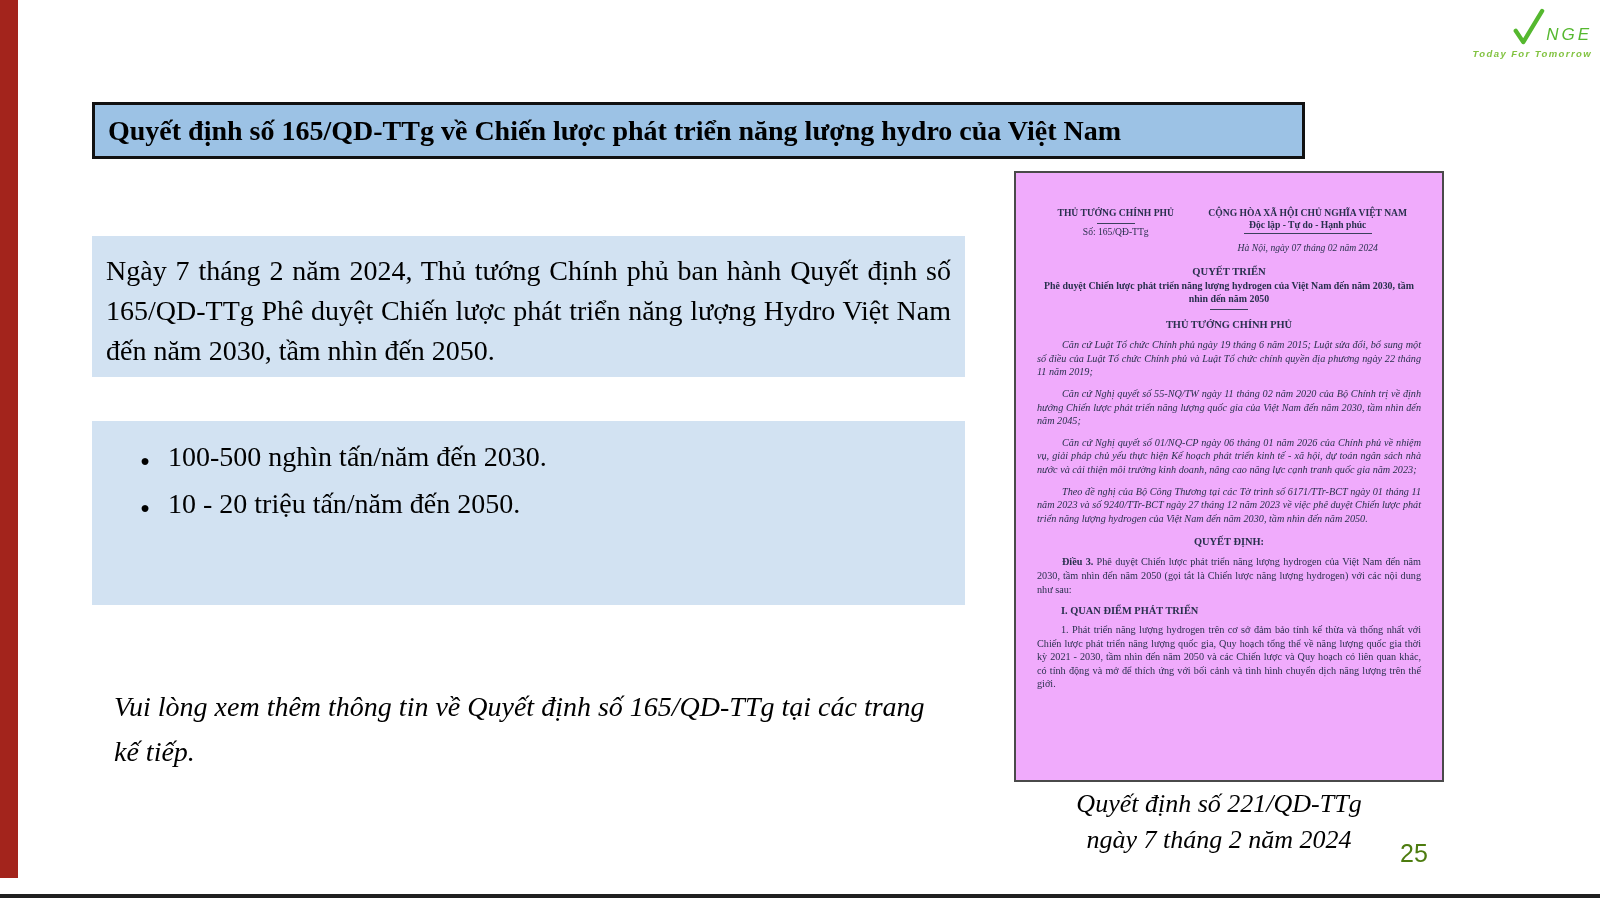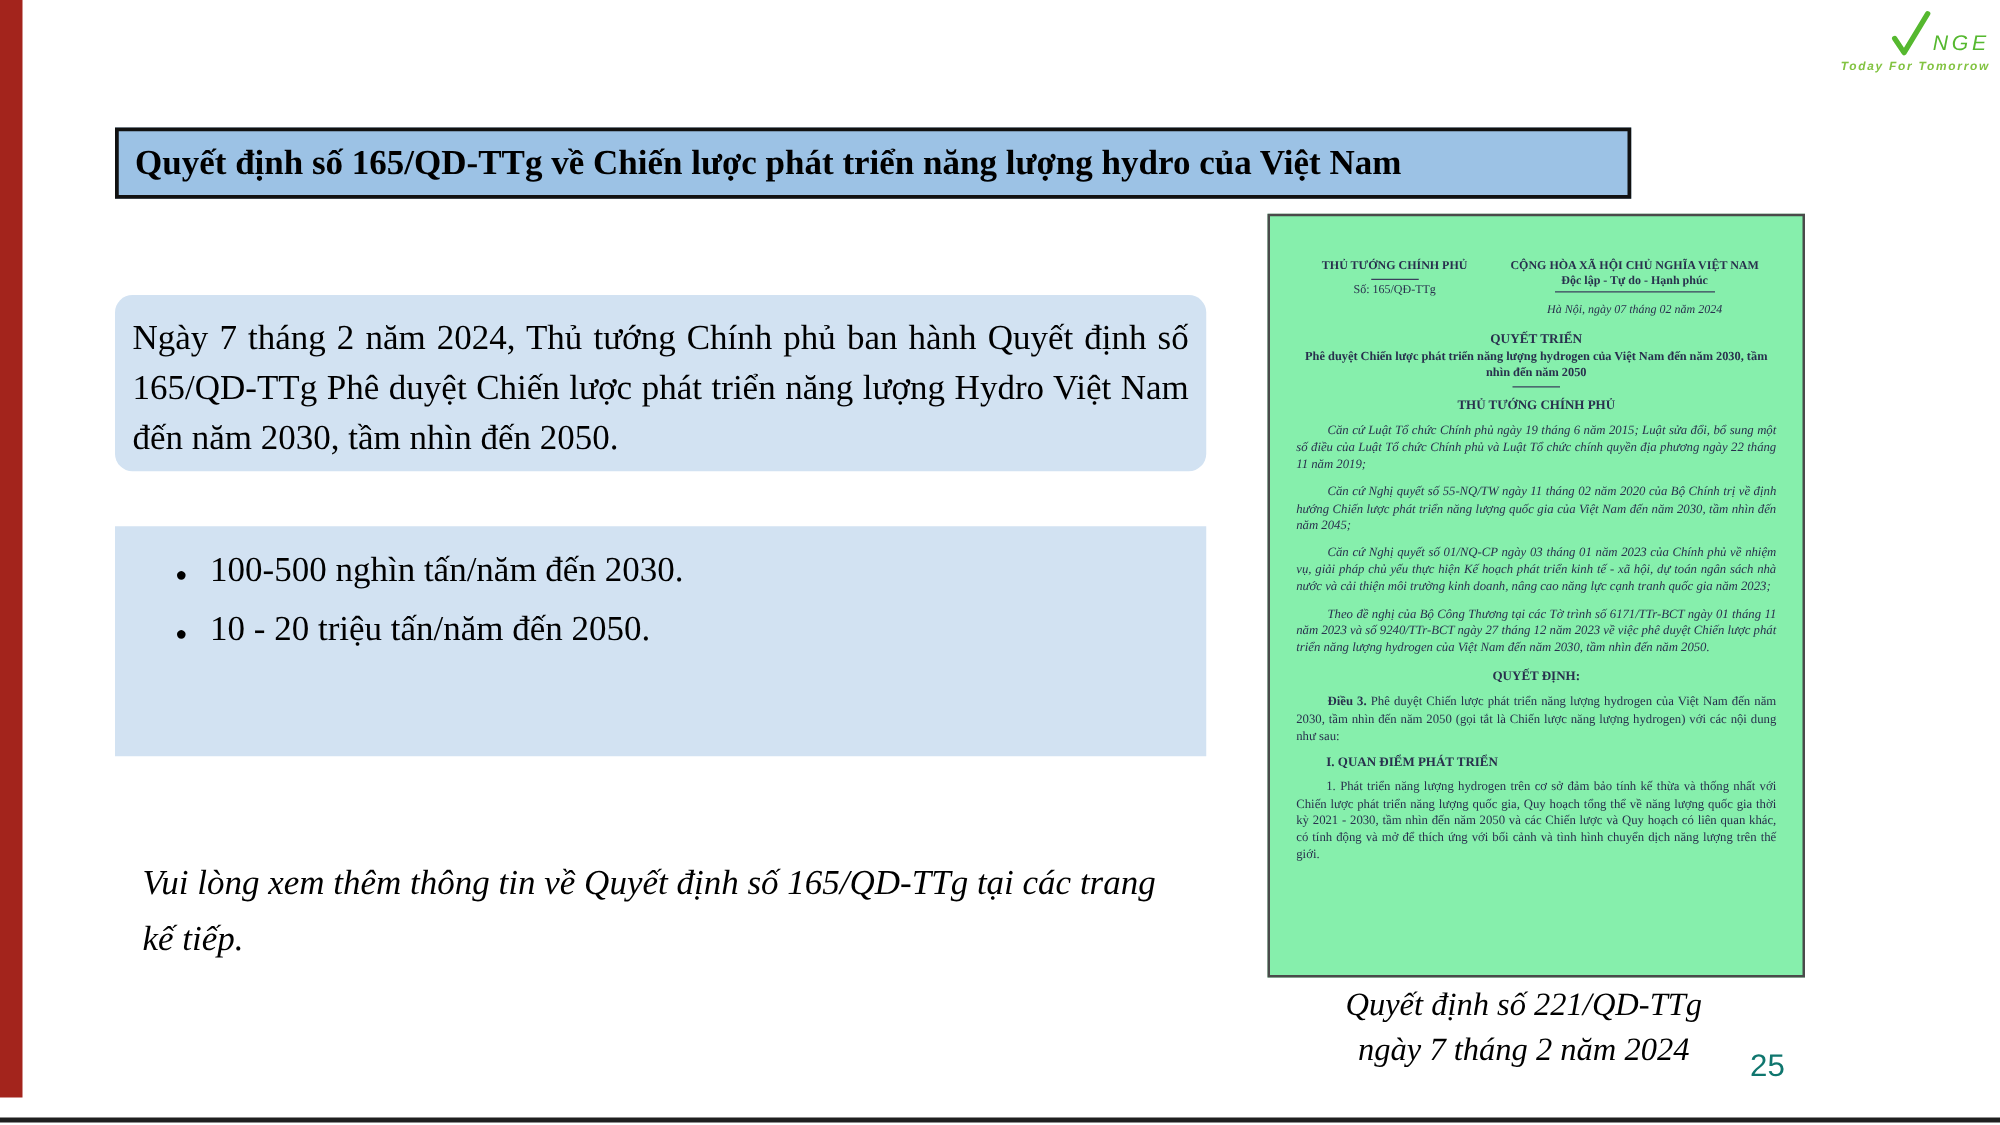--- a/index.html
+++ b/index.html
@@ -21,32 +21,32 @@
     color:#82c341;font-size:9.5px;letter-spacing:1.4px;margin-top:2px;white-space:nowrap;}
 
   
   .title-bar{position:absolute;left:92px;top:62px;width:1213px;height:57px;box-sizing:border-box;
     background:#9cc2e5;border:3px solid #111;display:flex;align-items:center;padding-left:13px;margin-top:40px;}
   .title-bar .t{font-weight:bold;font-size:28px;white-space:nowrap;}
 
   
   .box{position:absolute;left:92px;width:873px;background:#d2e2f2;box-sizing:border-box;
     font-size:28px;line-height:40px;}
-  .box1{top:236px;height:141px;padding:15px 14px;border-radius:14px;}
+  .box1{top:236px;height:141px;padding:15px 14px;}
   .box2{top:421px;height:184px;padding:13px 14px 0;}
   .jtext{text-align:justify;margin:0;}
   .bullet-row{display:flex;align-items:baseline;margin-top:3px;padding-left:16px;}
   .bullet-dot{width:46px;font-size:16px;flex:0 0 46px;text-align:center;}
 
   
   .note{position:absolute;left:114px;top:684px;width:812px;font-style:italic;font-size:28px;line-height:45px;}
 
   
   .document{position:absolute;left:1014px;top:171px;width:430px;height:611px;box-sizing:border-box;
-    background:#86efac;border:2px solid #4a4a4a;padding:34px 21px 14px;color:#28304d;}
+    background:#f0abfc;border:2px solid #4a4a4a;padding:34px 21px 14px;color:#28304d;}
   .doc-header{display:flex;}
   .doc-h-left{width:41%;text-align:center;}
   .doc-h-right{width:59%;text-align:center;}
   .doc-bold{font-weight:bold;font-size:9.6px;line-height:11.5px;}
   .hr-short{width:38px;border-top:1px solid #3a405c;margin:4px auto 0;}
   .hr-med{width:128px;border-top:1px solid #3a405c;margin:3px auto 0;}
   .doc-number{font-size:9.6px;margin-top:2px;}
   .doc-date{font-style:italic;font-size:9.6px;margin-top:8px;}
   .doc-title{font-weight:bold;font-size:10.6px;text-align:center;margin-top:13px;}
   .doc-subject{font-weight:bold;font-size:9.9px;line-height:12.6px;text-align:center;margin-top:3px;padding:0 4px;}
@@ -54,21 +54,21 @@
   .recital{font-style:italic;text-align:justify;text-indent:25px;font-size:10.2px;line-height:13.6px;margin:8px 0 0;}
   .doc-enacting{font-weight:bold;font-size:10.4px;text-align:center;margin-top:11px;}
   .doc-article{text-align:justify;text-indent:25px;font-size:10.2px;line-height:13.6px;margin:8px 0 0;}
   .doc-section-head{font-weight:bold;font-size:10.4px;text-indent:24px;margin-top:9px;}
   .doc-section-text{text-align:justify;text-indent:24px;font-size:10.2px;line-height:13.6px;margin:7px 0 0;}
 
   
   .doc-caption{position:absolute;left:1024px;top:786px;width:390px;text-align:center;
     font-style:italic;font-size:26px;line-height:36px;}
   .page-number{position:absolute;left:1400px;top:839px;font-family:"Liberation Sans", sans-serif;
-    font-size:25px;color:#0f766e;}
+    font-size:25px;color:#4d7c0f;}
 </style>
 </head>
 <body>
 
 <div class="red-bar"></div>
 <div class="bottom-line"></div>
 
 <div class="logo">
   <div class="logo-row">
     <svg class="logo-check" viewBox="0 0 36 40">
@@ -115,21 +115,21 @@
     </div>
   </div>
 
   <div class="doc-title">QUYẾT TRIỂN</div>
   <div class="doc-subject">Phê duyệt Chiến lược phát triển năng lượng hydrogen của Việt Nam đến năm 2030, tầm nhìn đến năm 2050</div>
   <div class="hr-short"></div>
   <div class="doc-issuer">THỦ TƯỚNG CHÍNH PHỦ</div>
 
   <p class="recital">Căn cứ Luật Tổ chức Chính phủ ngày 19 tháng 6 năm 2015; Luật sửa đổi, bổ sung một số điều của Luật Tổ chức Chính phủ và Luật Tổ chức chính quyền địa phương ngày 22 tháng 11 năm 2019;</p>
   <p class="recital">Căn cứ Nghị quyết số 55-NQ/TW ngày 11 tháng 02 năm 2020 của Bộ Chính trị về định hướng Chiến lược phát triển năng lượng quốc gia của Việt Nam đến năm 2030, tầm nhìn đến năm 2045;</p>
-  <p class="recital">Căn cứ Nghị quyết số 01/NQ-CP ngày 03 tháng 01 năm 2023 của Chính phủ về nhiệm vụ, giải pháp chủ yếu thực hiện Kế hoạch phát triển kinh tế - xã hội, dự toán ngân sách nhà nước và cải thiện môi trường kinh doanh, nâng cao năng lực cạnh tranh quốc gia năm 2023;</p>
+  <p class="recital">Căn cứ Nghị quyết số 01/NQ-CP ngày 06 tháng 01 năm 2026 của Chính phủ về nhiệm vụ, giải pháp chủ yếu thực hiện Kế hoạch phát triển kinh tế - xã hội, dự toán ngân sách nhà nước và cải thiện môi trường kinh doanh, nâng cao năng lực cạnh tranh quốc gia năm 2023;</p>
   <p class="recital">Theo đề nghị của Bộ Công Thương tại các Tờ trình số 6171/TTr-BCT ngày 01 tháng 11 năm 2023 và số 9240/TTr-BCT ngày 27 tháng 12 năm 2023 về việc phê duyệt Chiến lược phát triển năng lượng hydrogen của Việt Nam đến năm 2030, tầm nhìn đến năm 2050.</p>
 
   <div class="doc-enacting">QUYẾT ĐỊNH:</div>
 
   <p class="doc-article"><b>Điều 3.</b><span> Phê duyệt Chiến lược phát triển năng lượng hydrogen của Việt Nam đến năm 2030, tầm nhìn đến năm 2050 (gọi tắt là Chiến lược năng lượng hydrogen) với các nội dung như sau:</span></p>
 
   <div class="doc-section-head">I. QUAN ĐIỂM PHÁT TRIỂN</div>
   <p class="doc-section-text">1. Phát triển năng lượng hydrogen trên cơ sở đảm bảo tính kế thừa và thống nhất với Chiến lược phát triển năng lượng quốc gia, Quy hoạch tổng thể về năng lượng quốc gia thời kỳ 2021 - 2030, tầm nhìn đến năm 2050 và các Chiến lược và Quy hoạch có liên quan khác, có tính động và mở để thích ứng với bối cảnh và tình hình chuyển dịch năng lượng trên thế giới.</p>
 </div>
 

